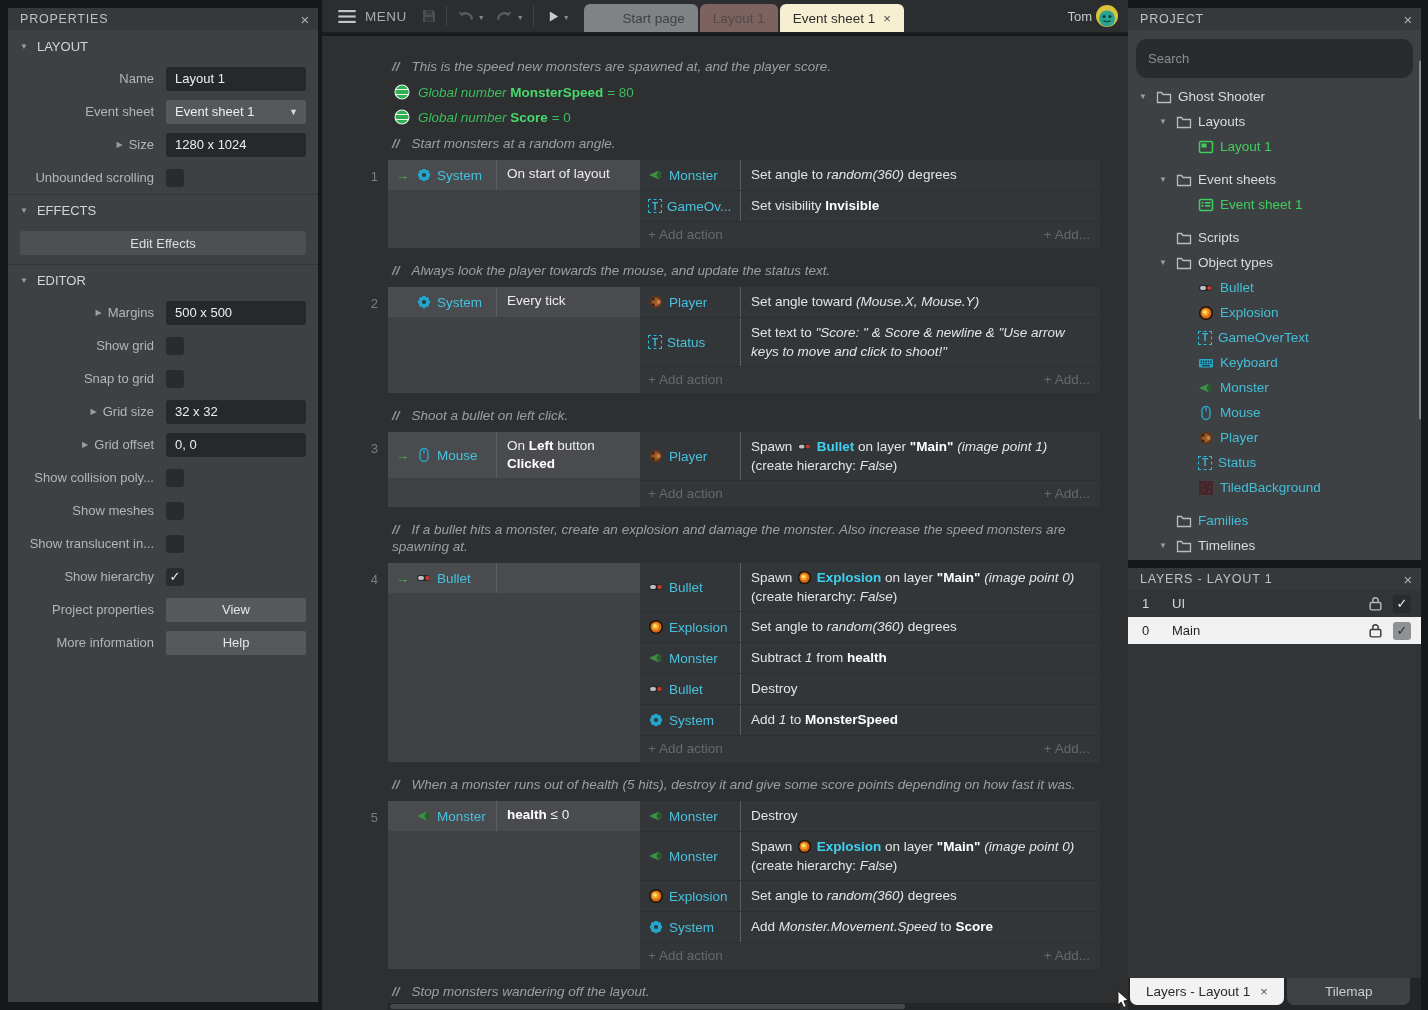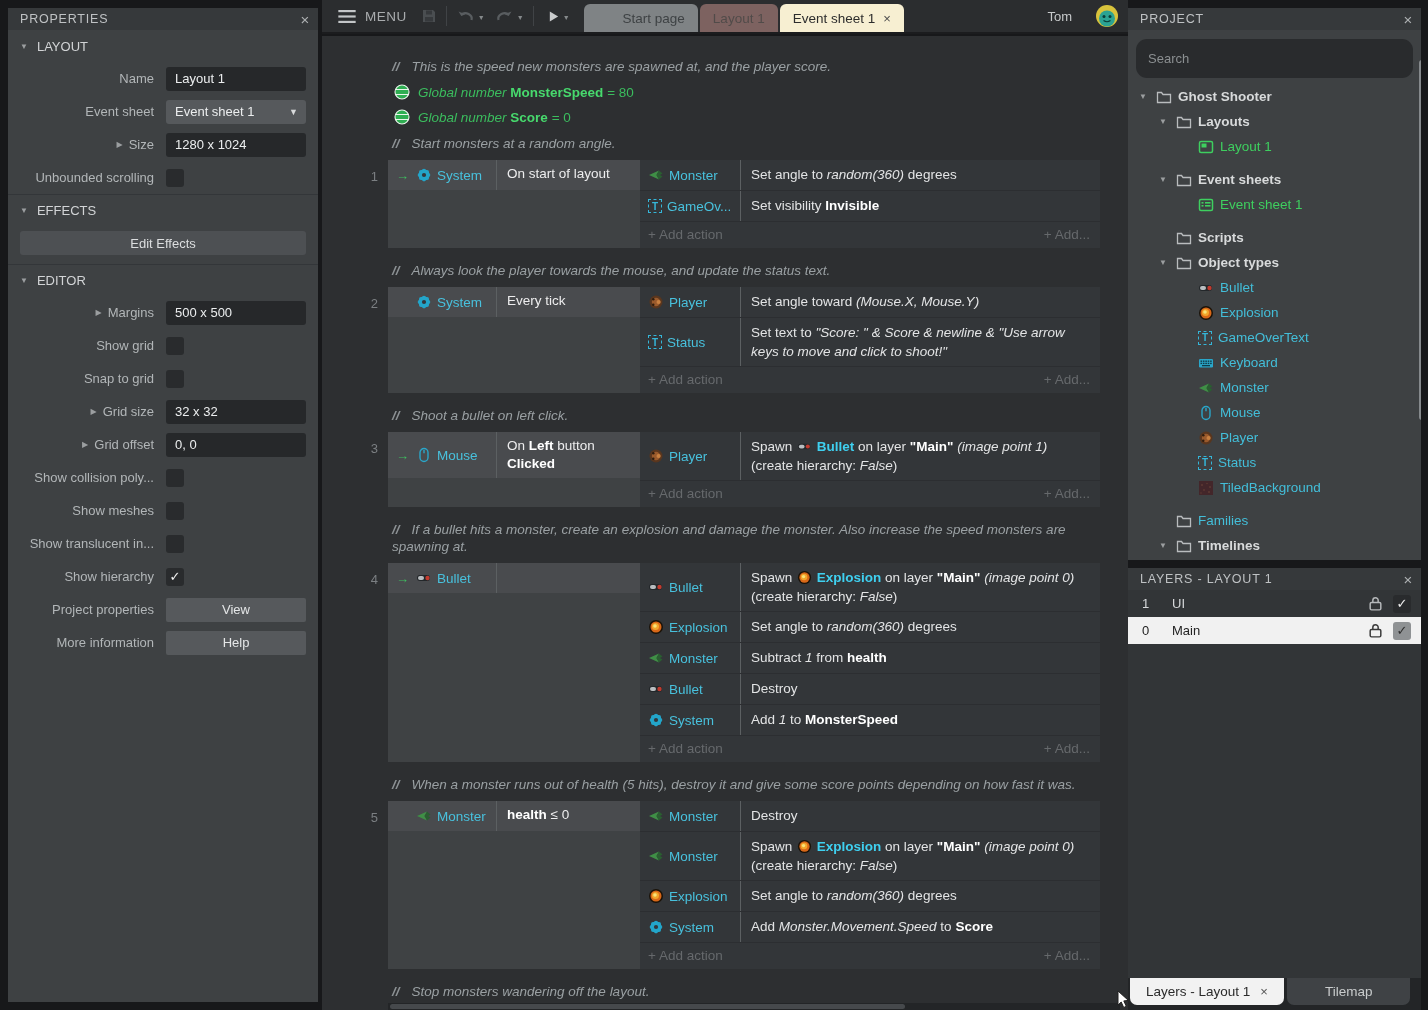--- a/index.html
+++ b/index.html
@@ -38,21 +38,21 @@
   #toolbar .sep { width:1px; height:20px; background:#404употр446; background:#404346; margin:0 9px; }
   .menulbl { color:#a9acae; font-size:13.5px; letter-spacing:.5px; margin:0 14px 0 9px; }
   .caret { font-size:7px; color:#85898b; margin:2px 0 0 3px; }
   .tabs { display:flex; align-items:flex-end; height:100%; margin-left:14px; gap:2px; }
   .tab { height:28px; padding:0 13px; display:flex; align-items:center; gap:8px;
     border-radius:6px 6px 0 0; font-size:13.5px; }
   .tab.gray { background:#7f8385; color:#3e4244;padding-left:39px; }
   .tab.lay { background:#7d6260; color:#514b49; }
   .tab.active { background:#f7efd2; color:#2d2d2d; }
   .tab .tx { font-size:13px; color:#4c4c4c; }
-  .user { margin-left:auto; display:flex; align-items:center; gap:24px; padding-right:10px; }
+  .user { margin-left:auto; display:flex; align-items:center; gap:4px; padding-right:10px; }
   .user .uname { color:#c7cacb; }
   
   #sheet { position:absolute; left:322px; top:36px; width:806px; height:974px;
     background:#2d2f31; overflow:hidden; }
   .sheetpad { padding:12px 0 0 66px; }
   .comment { width:700px; margin:10px 0 8px 4px; color:#9aa0a3; font-style:italic;
     font-size:13.5px; line-height:17px; }
   .comment .slash { font-weight:bold; font-style:italic; color:#8d9295; margin-right:12px; }
   .global { display:flex; align-items:center; gap:8px; margin:9px 0 9px 6px;
     color:#3bbd5e; font-size:13.5px; }
@@ -93,21 +93,21 @@
   #project { left:1128px; top:8px; width:293px; height:552px; }
   .search { margin:9px 8px 6px 8px; height:39px; background:#292b2d; border-radius:11px;
     border:none; outline:none; color:#d8dadb; padding:0 12px; width:277px; font-size:13px;
     font-family:inherit; }
   .search::placeholder { color:#8b8f91; }
   #tree { overflow:hidden; }
   .trow { display:flex; align-items:center; height:25px; gap:6px; }
   .trow .arr { width:14px; font-size:8px; color:#9b9ea0; text-align:center; flex:none; }
   .trow.gap { margin-top:8px; }
   .tlabel { font-size:13.5px; }
-  .c-plain { color:#d8dadb;font-weight:bold; } .c-green { color:#3ecf5f; } .c-cyan { color:#43bed9; }
+  .c-plain { color:#d8dadb; } .c-green { color:#3ecf5f; } .c-cyan { color:#43bed9; }
   #treescroll { position:absolute; right:3px; top:60px; width:6px; height:360px;
     background:#85898c; border-radius:3px; }
   #layers { left:1128px; top:568px; width:293px; height:410px; background:#323537; }
   .lrow { height:27px; display:flex; align-items:center; padding:0 10px 0 14px; color:#d6d8da; }
   .lrow .lnum { width:30px; }
   .lrow .llabel { flex:1; }
   .lrow .lock { width:17px; height:17px; margin-right:9px; color:#b5b8ba; }
   .lrow .lock svg{ width:100%; height:100%; }
   .lrow.sel { background:#f1f1f1; color:#232323; }
   .lrow.sel .lock { color:#3a3a3a; }

